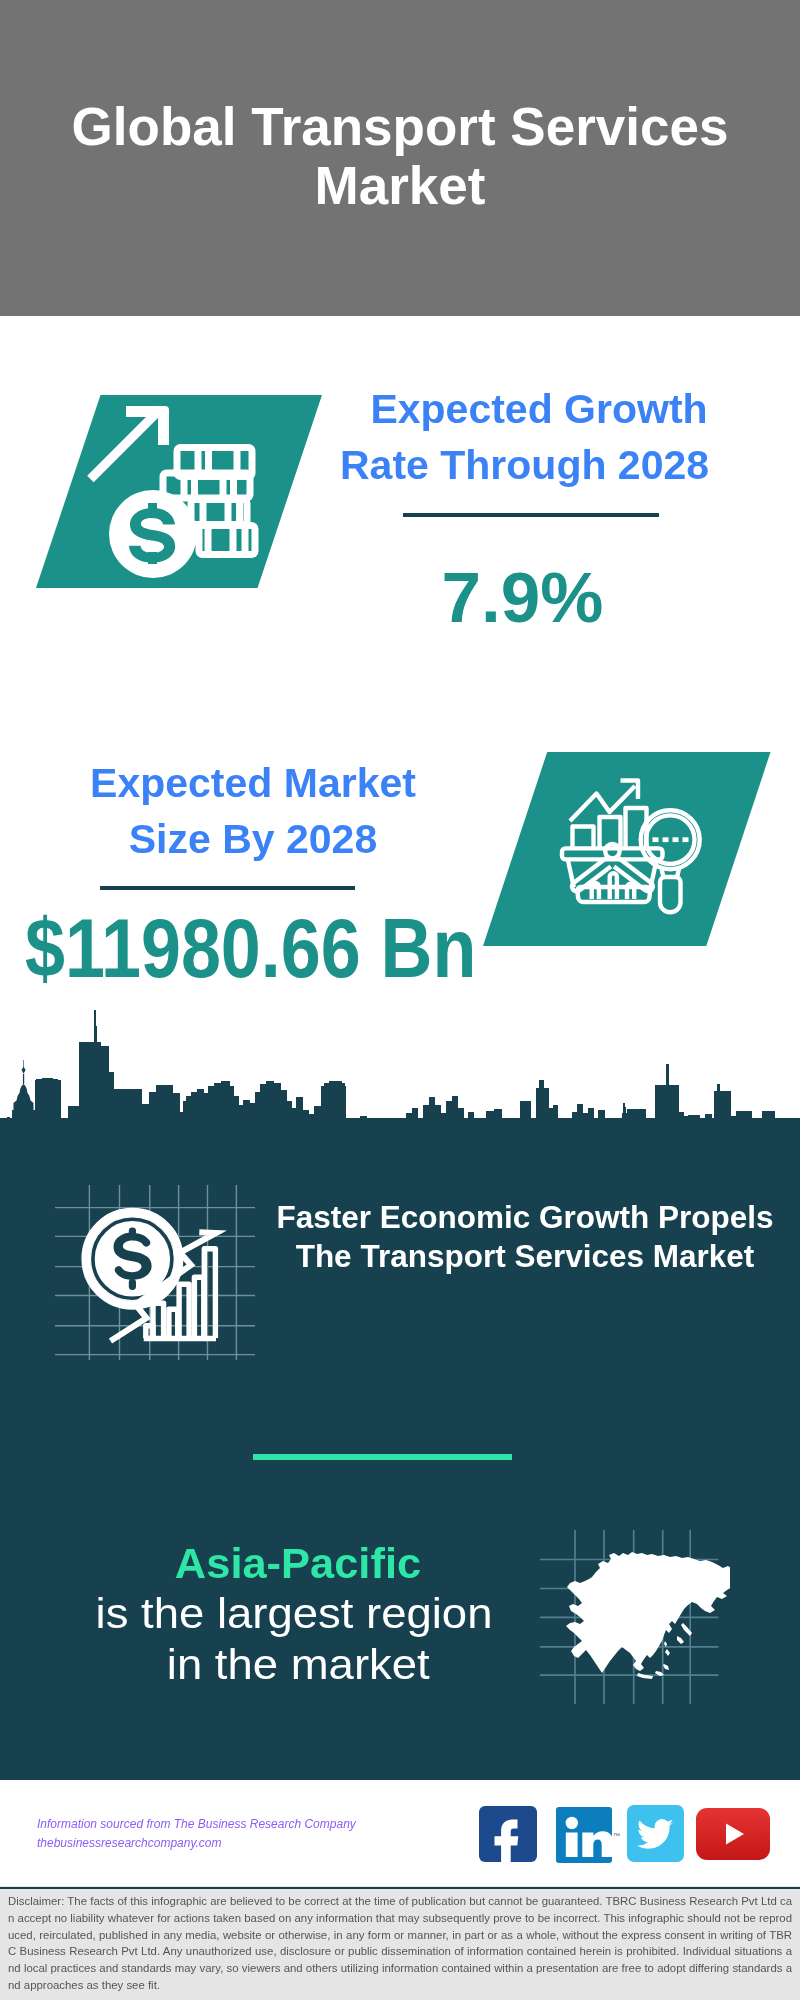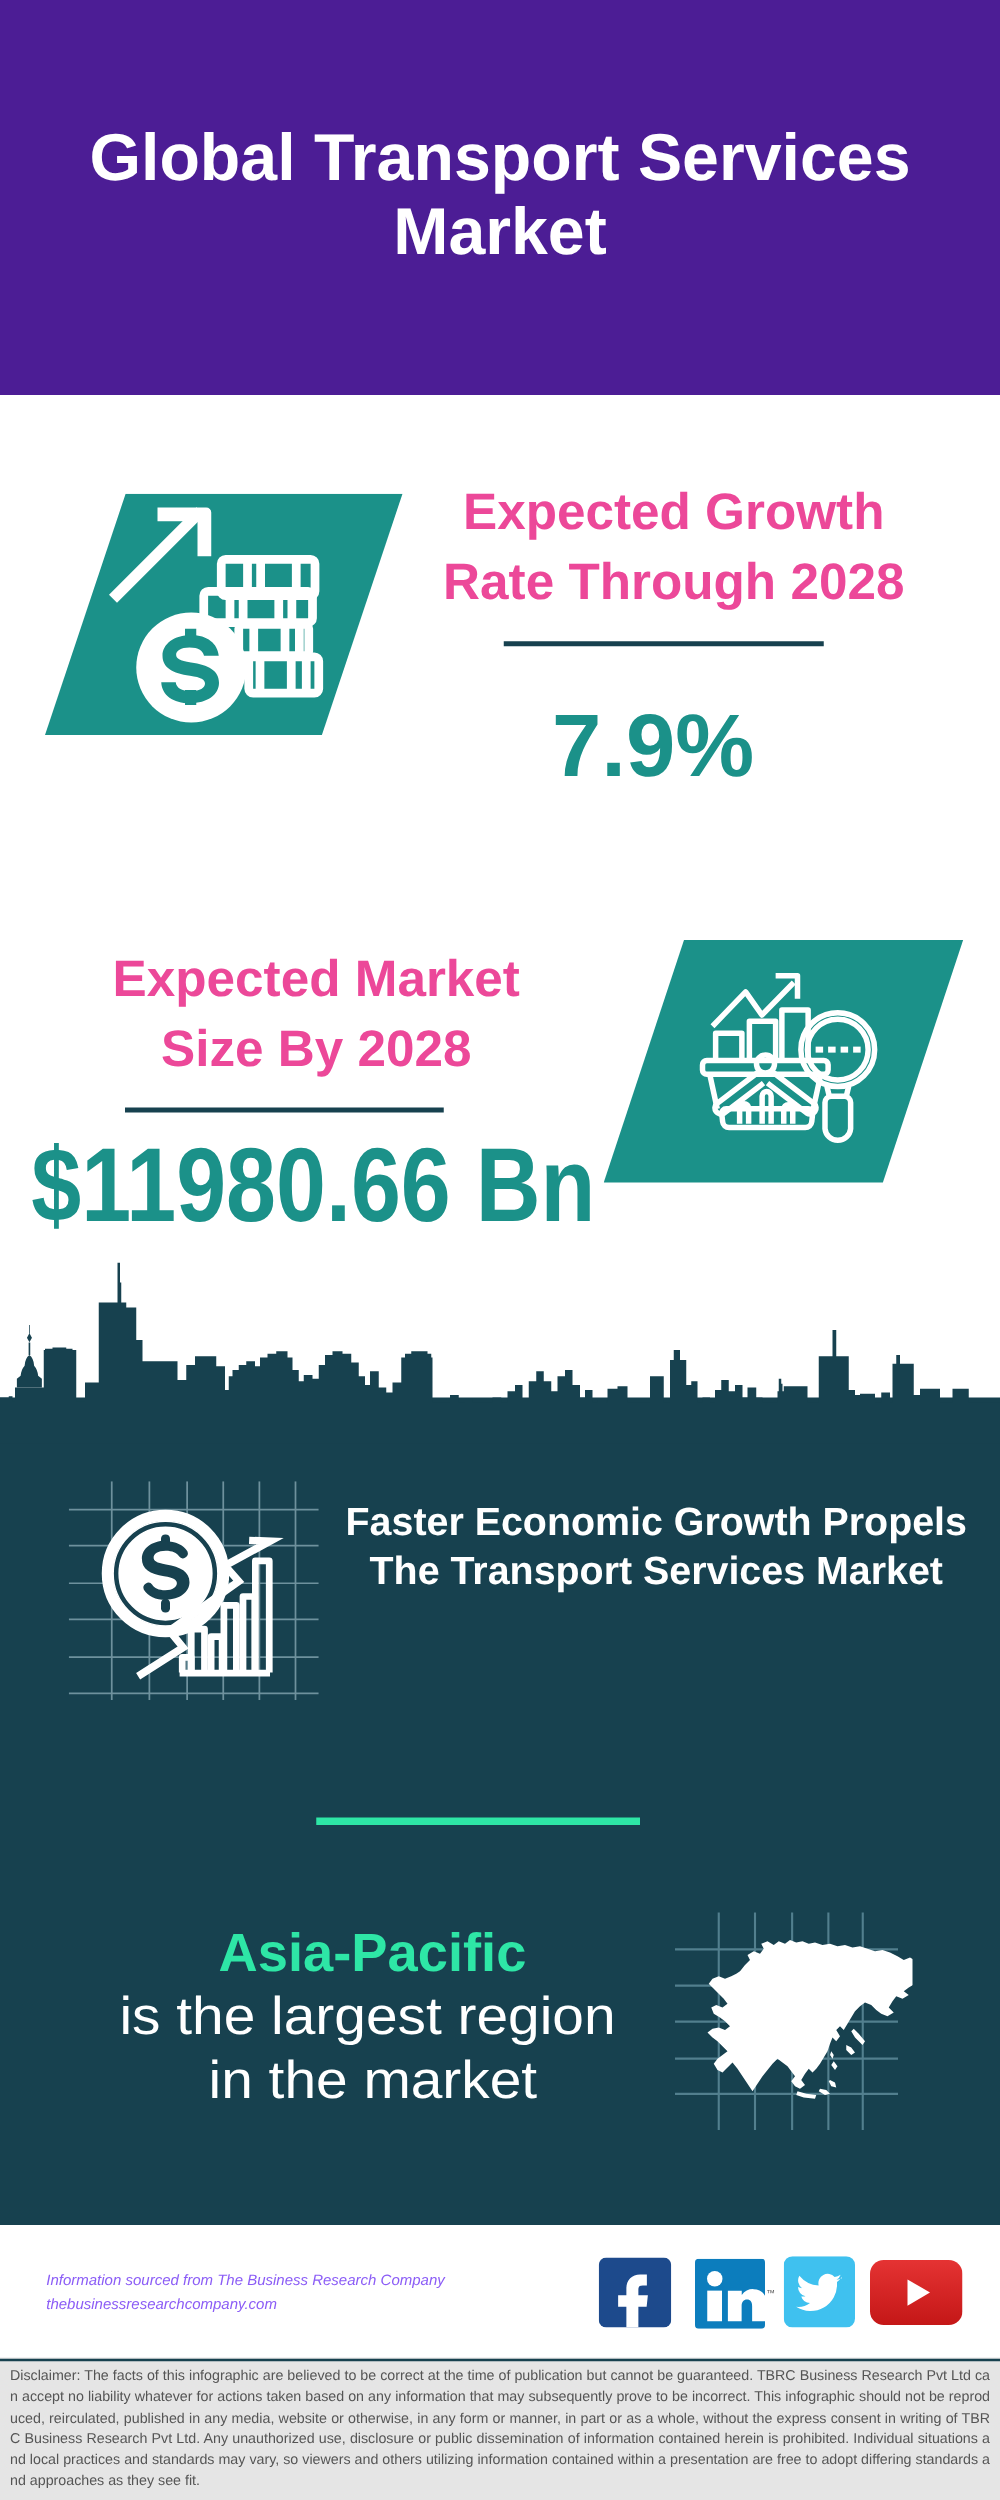--- a/index.html
+++ b/index.html
@@ -7,31 +7,31 @@
   body {
     font-family:"Liberation Sans", sans-serif;
     background:#ffffff;
     overflow:hidden;
   }
   .page { position:relative; width:800px; height:2000px; background:#fff; }
 
   
   .header {
     position:absolute; left:0; top:0; width:800px; height:316px;
-    background:#4c1d95;
+    background:#737373;
   }
   .header-title {
     position:absolute; left:70px; top:97px; width:660px;
     text-align:center;
     color:#ffffff;
     font-size:53px; font-weight:bold; line-height:59px;
   }
 
   
-  .hdr-dark { color:#ec4899; font-size:41px; font-weight:bold; line-height:56px; white-space:nowrap; }
+  .hdr-dark { color:#3b82f6; font-size:41px; font-weight:bold; line-height:56px; white-space:nowrap; }
   .rule { height:4px; background:#17414f; }
   .bignum-teal { color:#1b9189; font-weight:bold; white-space:nowrap; }
 
   
   .dark-band { position:absolute; left:0; top:1118px; width:800px; height:662px; background:#17414f; }
   .skyline-wrap { position:absolute; left:0; top:1010px; width:800px; height:145px; }
 
   .mint { color:#2ee6a6; }
   .white { color:#ffffff; }
 
@@ -74,21 +74,21 @@
       <g fill="#1b9189">
         <rect x="112" y="108" width="9" height="12"></rect>
         <rect x="112" y="157" width="9" height="12"></rect>
         <path d="M117 113 c-14 0 -23 7.5 -23 16.5 c0 9.5 8 14 22 16 c9 1.3 12 3.2 12 6.3 c0 3.2 -4 6.2 -11 6.2 c-8 0 -12 -3 -12.4 -7.2 h-11.6 c0.5 10.5 9.5 16.8 23 16.8 c14 0 23.2 -7 23.2 -16.4 c0 -10 -8.6 -14.2 -22.4 -16.2 c-9.3 -1.4 -11.9 -3.4 -11.9 -6.2 c0 -3.2 3.7 -5.8 10.7 -5.8 c7.3 0 10.8 2.8 11.6 6.6 h11.8 c-0.8 -9.6 -9.2 -16.6 -21.9 -16.6 z"></path>
       </g>
     </svg>
   </div>
 
   <div style="position:absolute; left:340px; top:381px; width:398px;">
     <div class="hdr-dark" style="text-align:center;">Expected Growth</div>
-    <div class="hdr-dark" style="text-align:center;">Rate Through 2028</div>
+    <div class="hdr-dark" style="">Rate Through 2028</div>
     <div class="rule" style="width:256px;position:absolute;left:63px;top:132px;"></div>
     <div class="bignum-teal" style="font-size:71px;line-height:103px;position:absolute;left:0;top:165px;width:365px;text-align:center;">7.9%</div>
   </div>
 
   <div style="position:absolute;left:483px;top:752px;width:290px;height:196px;">
     <svg width="290" height="196" viewBox="0 0 290 196">
       <polygon points="64.2,0 287.5,0 223.3,194 0,194" fill="#1b9189"></polygon>
       <g fill="none" stroke="#ffffff" stroke-width="4.4" stroke-linejoin="round" stroke-linecap="butt">
         <g>
           <path d="M87 69 L113.5 41.5 L126.5 60 L152 34"></path>

